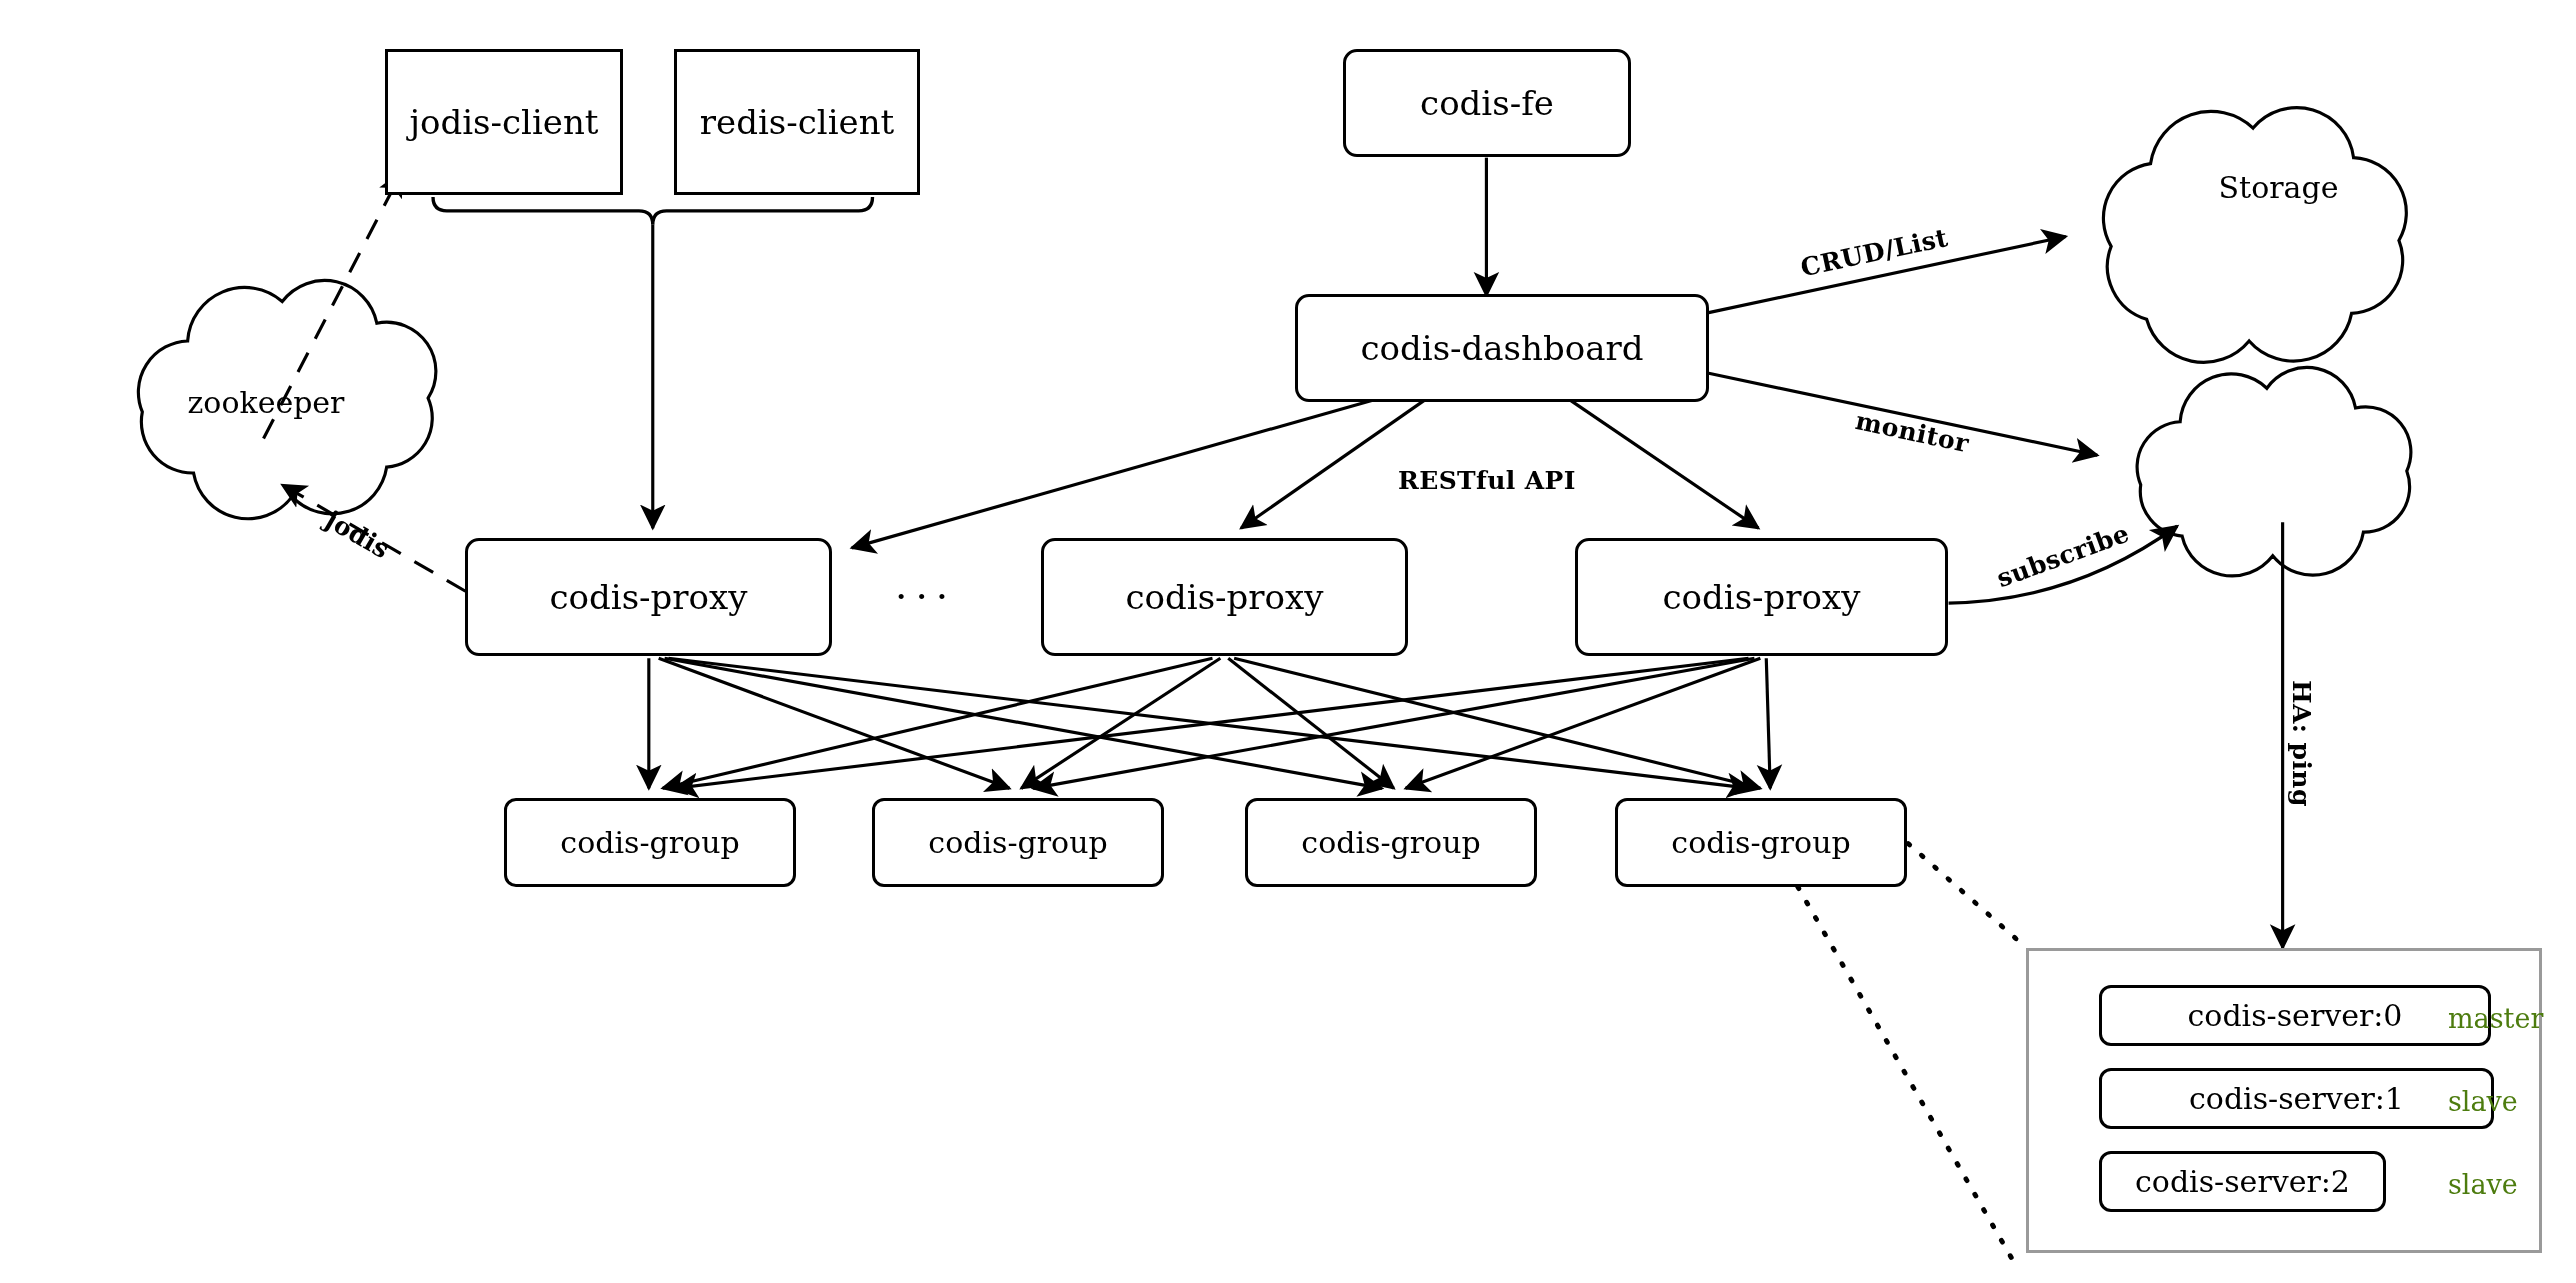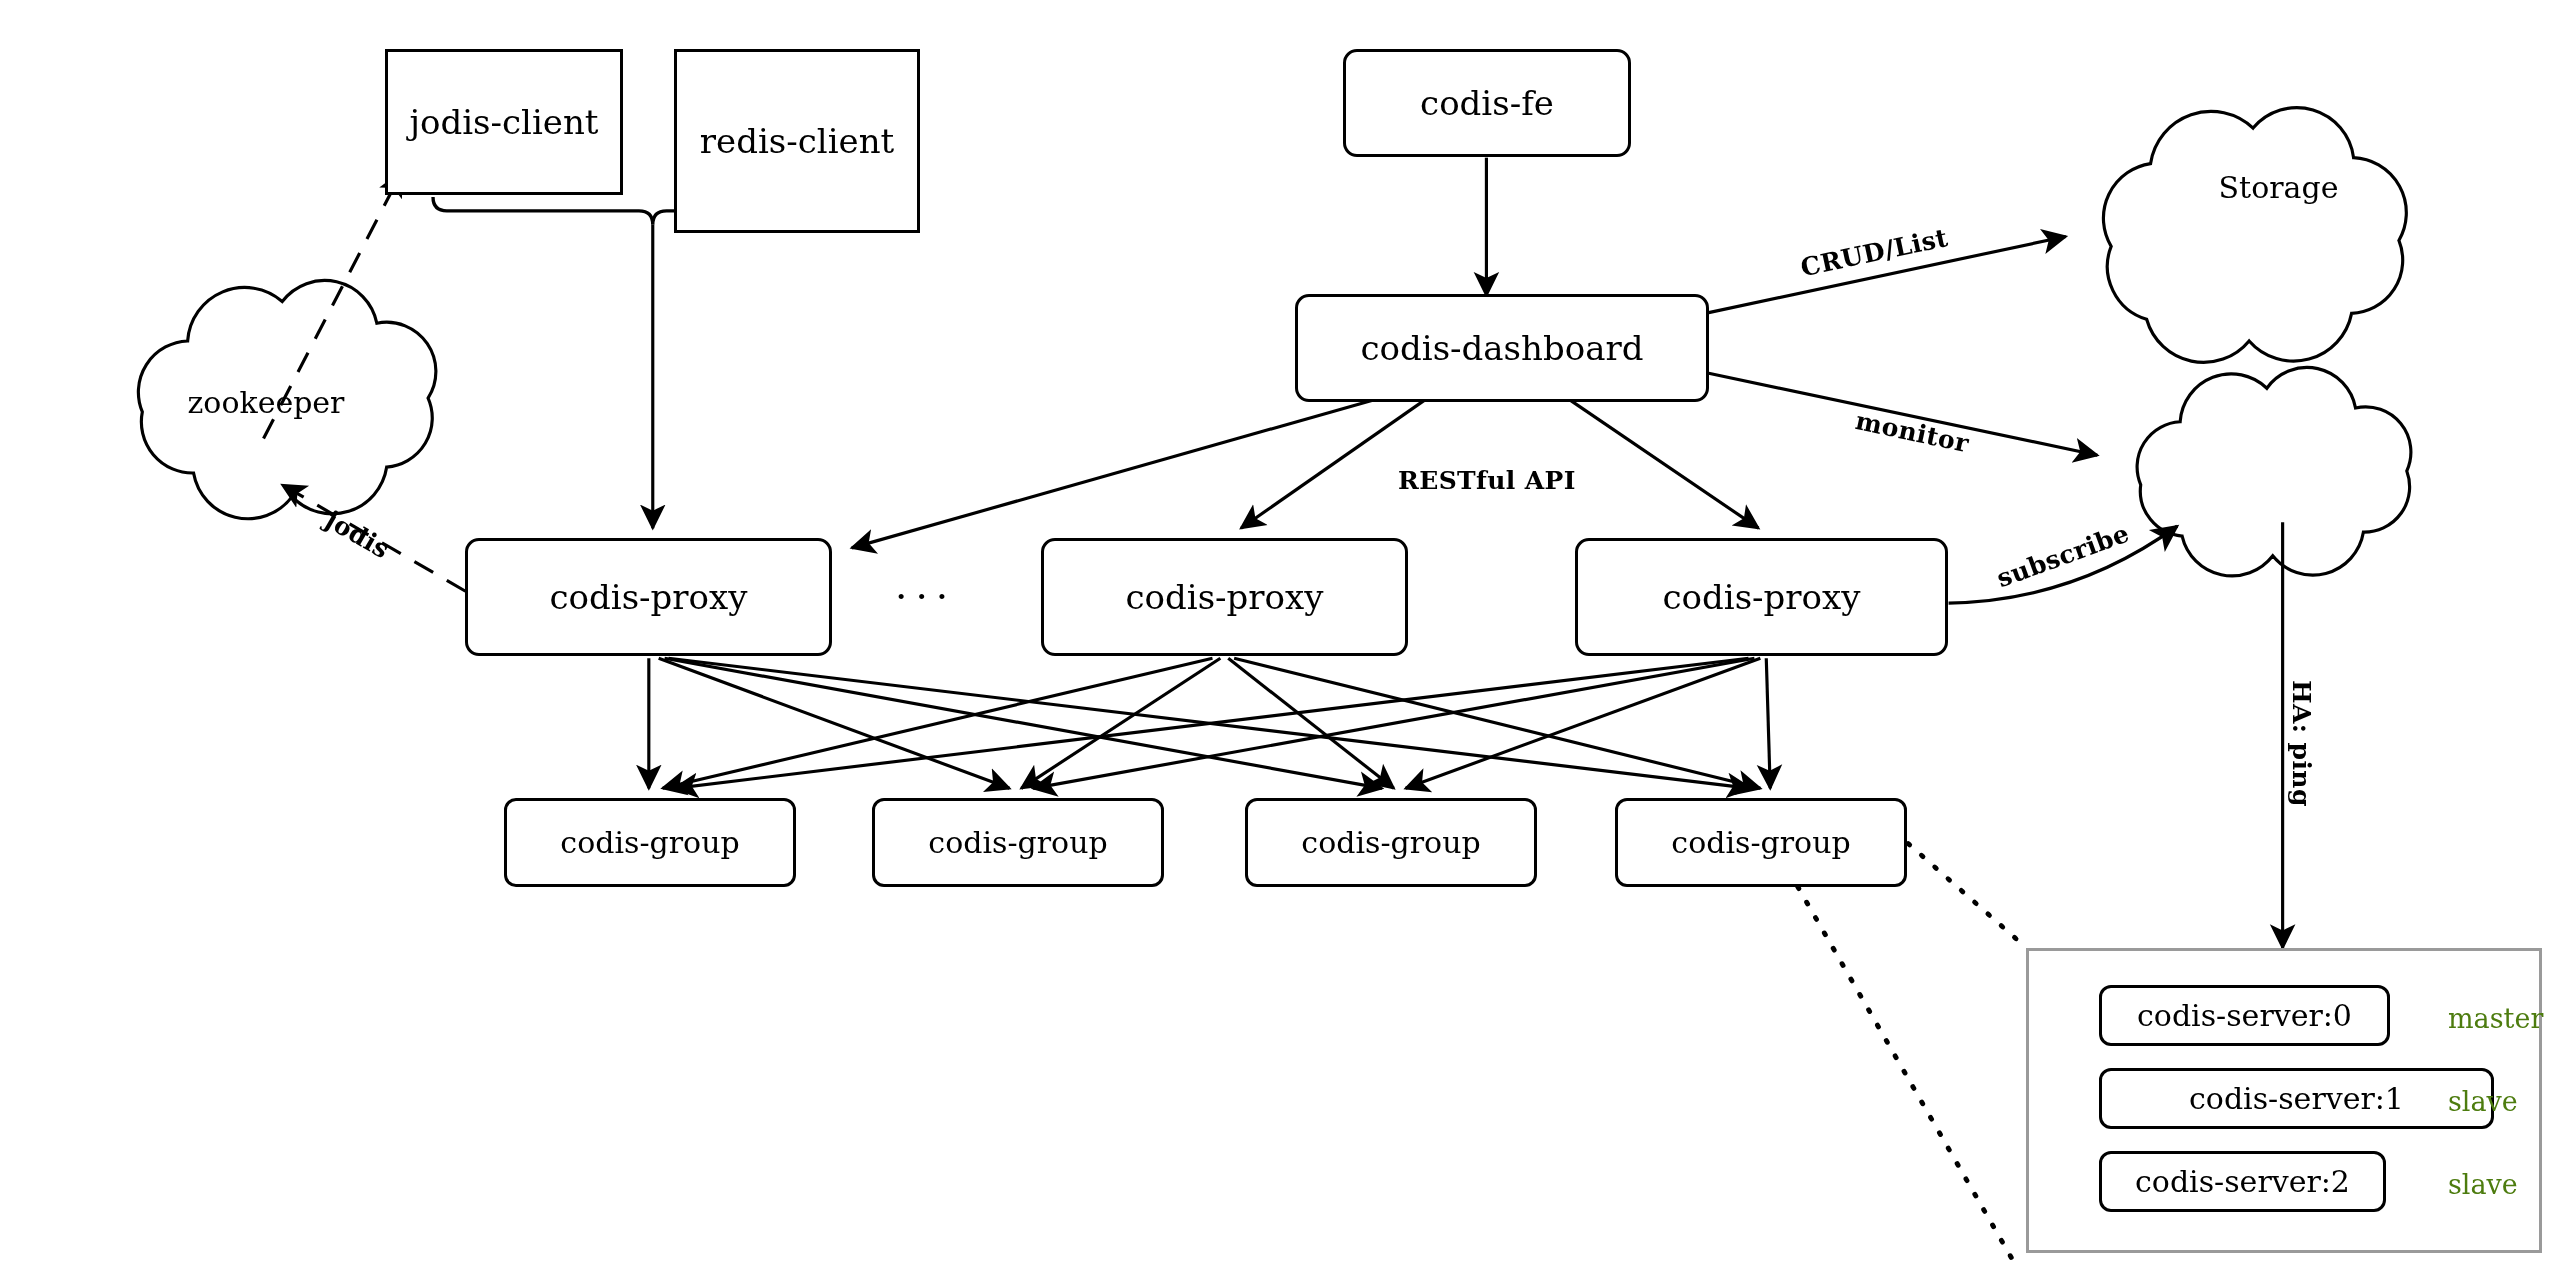--- a/index.html
+++ b/index.html
@@ -126,21 +126,21 @@
                a 52 52 0 0 1 -92 24
                a 52 52 0 0 1 -92 -20
                a 46 46 0 0 1 -42 -52 Z" stroke-width="3.2"></path>
     </g>
   </svg>
 
   <div class="node sharp" style="left:361px;top:49px;width:238px;height:146px;">
     <span class="nlabel">jodis-client</span>
   </div>
 
-  <div class="node sharp" style="left:650px;top:49px;width:246px;height:184px;">
+  <div class="node sharp" style="left:650px;top:49px;width:246px;height:146px;">
     <span class="nlabel">redis-client</span>
   </div>
 
   <div class="cloudtext" style="left:39px;top:343px;width:406px;height:118px;">
     <span>zookeeper</span>
   </div>
 
   <div class="node round" style="left:1271px;top:294px;width:414px;height:108px;">
     <span class="nlabel">codis-dashboard</span>
   </div>
@@ -182,21 +182,21 @@
     <span class="nlabel small">codis-group</span>
   </div>
 
   <div class="node round-sm" style="left:1591px;top:798px;width:292px;height:89px;">
     <span class="nlabel small">codis-group</span>
   </div>
 
   <div class="grouprect" style="left:2002px;top:948px;width:516px;height:305px;">
   </div>
 
-  <div class="node round-sm" style="left:2075px;top:985px;width:291px;height:61px;">
+  <div class="node round-sm" style="left:2075px;top:985px;width:392px;height:61px;">
     <span class="nlabel small">codis-server:0</span>
   </div>
   <div class="sidelabel" style="left:2424px;top:1003px;">
     <span>master</span>
   </div>
 
   <div class="node round-sm" style="left:2075px;top:1068px;width:395px;height:61px;">
     <span class="nlabel small">codis-server:1</span>
   </div>
   <div class="sidelabel" style="left:2424px;top:1086px;">

